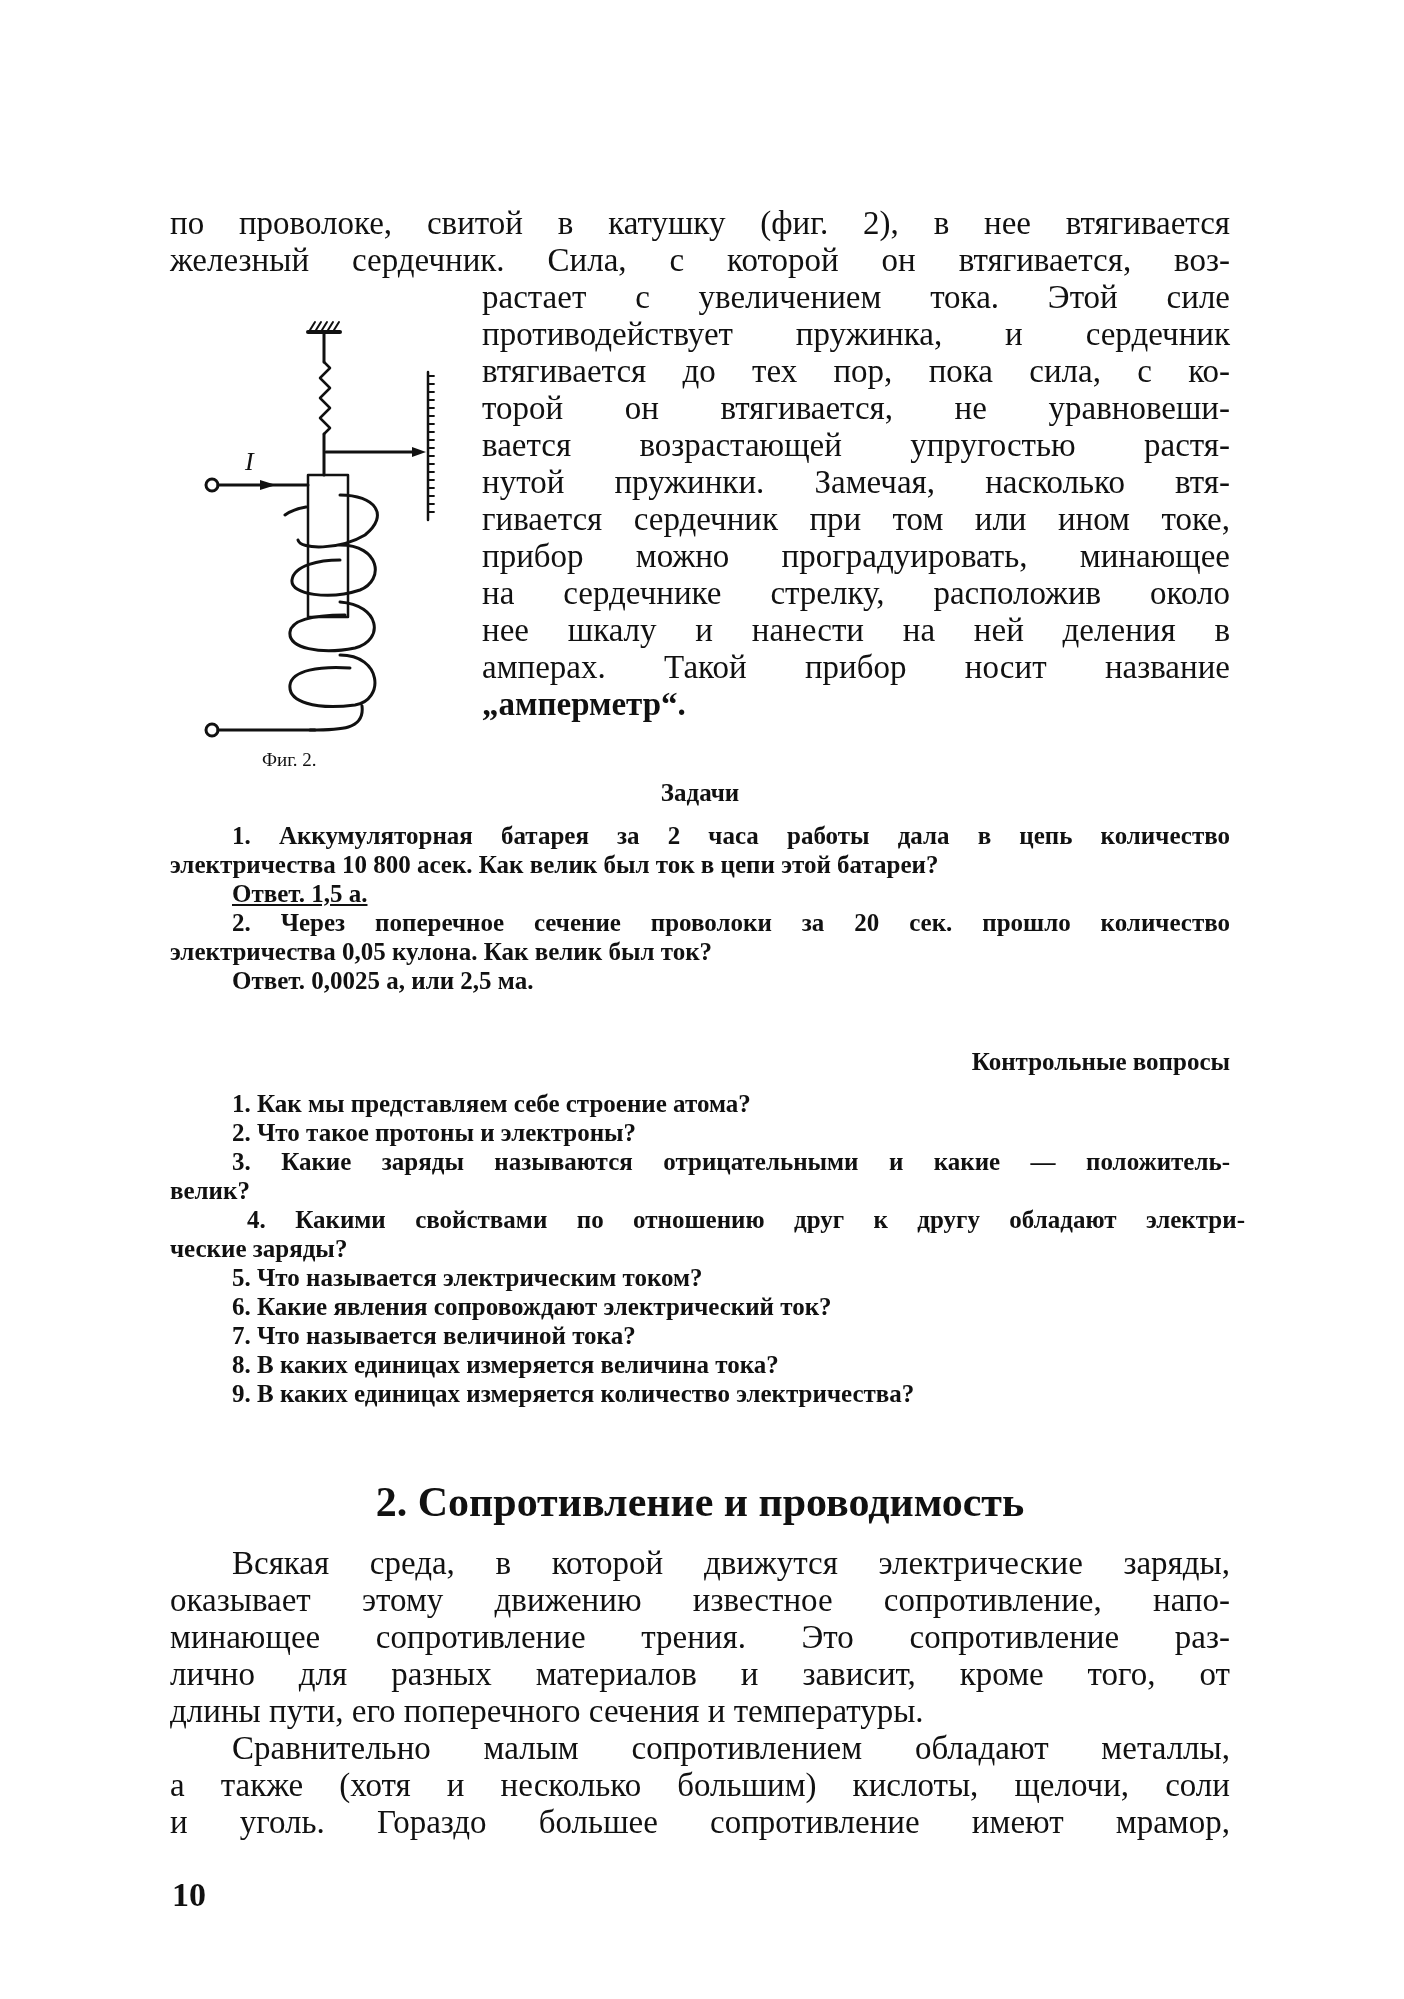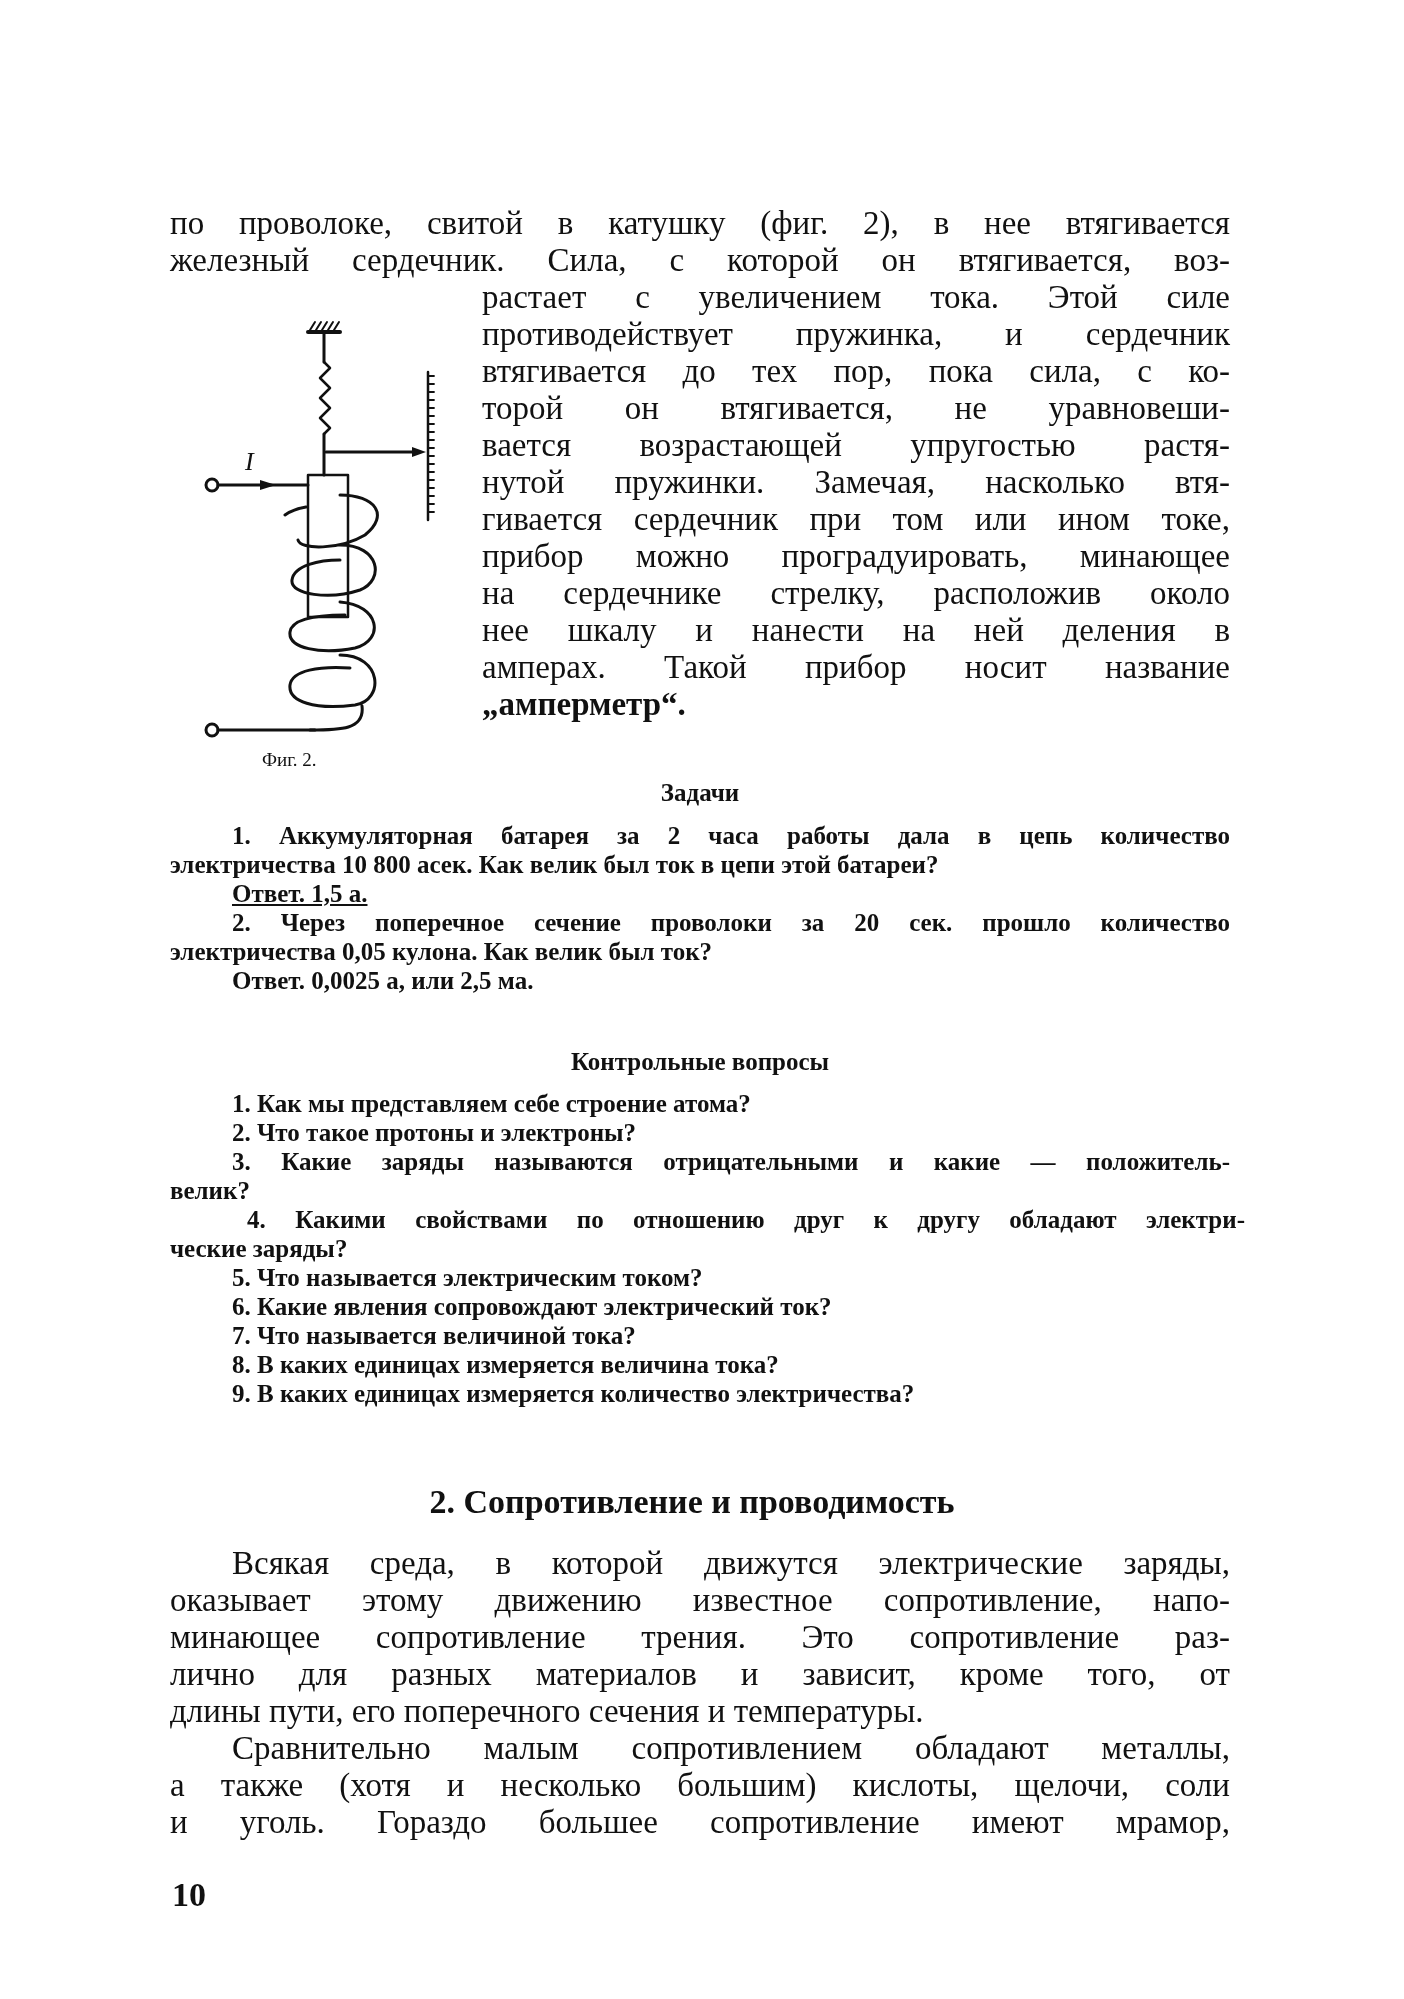--- a/index.html
+++ b/index.html
@@ -75,36 +75,36 @@
 <div class="line small-text bold center" style="left:170px; top:778px; width:1060px;">Задачи</div>
 <div>
   <div class="line small-text just bold" style="left:232px; top:821px; width:998px;">1. Аккумуляторная батарея за 2 часа работы дала в цепь количество</div>
   <div class="line small-text bold" style="left:170px; top:850px; width:1060px;">электричества 10 800 асек. Как велик был ток в цепи этой батареи?</div>
   <div class="line small-text bold" style="left:232px; top:879px;text-decoration:underline;">Ответ. 1,5 а.</div>
   <div class="line small-text just bold" style="left:232px; top:908px; width:998px;">2. Через поперечное сечение проволоки за 20 сек. прошло количество</div>
   <div class="line small-text bold" style="left:170px; top:937px;">электричества 0,05 кулона. Как велик был ток?</div>
   <div class="line small-text bold" style="left:232px; top:966px;">Ответ. 0,0025 а, или 2,5 ма.</div>
 </div>
 
-<div class="line small-text bold center" style="left:170px; top:1047px; width:1060px;">Контрольные вопросы</div>
+<div class="line small-text bold center" style="left:170px; top:1047px; width:1060px;text-align:right;">Контрольные вопросы</div>
 <div>
   <div class="line small-text bold" style="left:232px; top:1089px;">1. Как мы представляем себе строение атома?</div>
   <div class="line small-text bold" style="left:232px; top:1118px;">2. Что такое протоны и электроны?</div>
   <div class="line small-text bold just" style="left:232px; top:1147px; width:998px;">3. Какие заряды называются отрицательными и какие — положитель-</div>
   <div class="line small-text bold" style="left:170px; top:1176px;">велик?</div>
   <div class="line small-text bold just" style="left:232px; top:1205px; width:998px;margin-left:15px;">4. Какими свойствами по отношению друг к другу обладают электри-</div>
   <div class="line small-text bold" style="left:170px; top:1234px;">ческие заряды?</div>
   <div class="line small-text bold" style="left:232px; top:1263px;">5. Что называется электрическим током?</div>
   <div class="line small-text bold" style="left:232px; top:1292px;">6. Какие явления сопровождают электрический ток?</div>
   <div class="line small-text bold" style="left:232px; top:1321px;">7. Что называется величиной тока?</div>
   <div class="line small-text bold" style="left:232px; top:1350px;">8. В каких единицах измеряется величина тока?</div>
   <div class="line small-text bold" style="left:232px; top:1379px;">9. В каких единицах измеряется количество электричества?</div>
 </div>
 
-<div class="line bold center" style="left:162px; top:1482px; width:1060px; font-size:34px; line-height:40px;">2. Сопротивление и проводимость</div>
+<div class="line bold center" style="left:170px; top:1482px; width:1060px; font-size:42px; line-height:40px;">2. Сопротивление и проводимость</div>
 
 <div>
   <div class="line body-text just" style="left:232px; top:1545px; width:998px;">Всякая среда, в которой движутся электрические заряды,</div>
   <div class="line body-text just" style="left:170px; top:1582px; width:1060px;">оказывает этому движению известное сопротивление, напо-</div>
   <div class="line body-text just" style="left:170px; top:1619px; width:1060px;">минающее сопротивление трения. Это сопротивление раз-</div>
   <div class="line body-text just" style="left:170px; top:1656px; width:1060px;">лично для разных материалов и зависит, кроме того, от</div>
   <div class="line body-text" style="left:170px; top:1693px;">длины пути, его поперечного сечения и температуры.</div>
 </div>
 
 <div>

